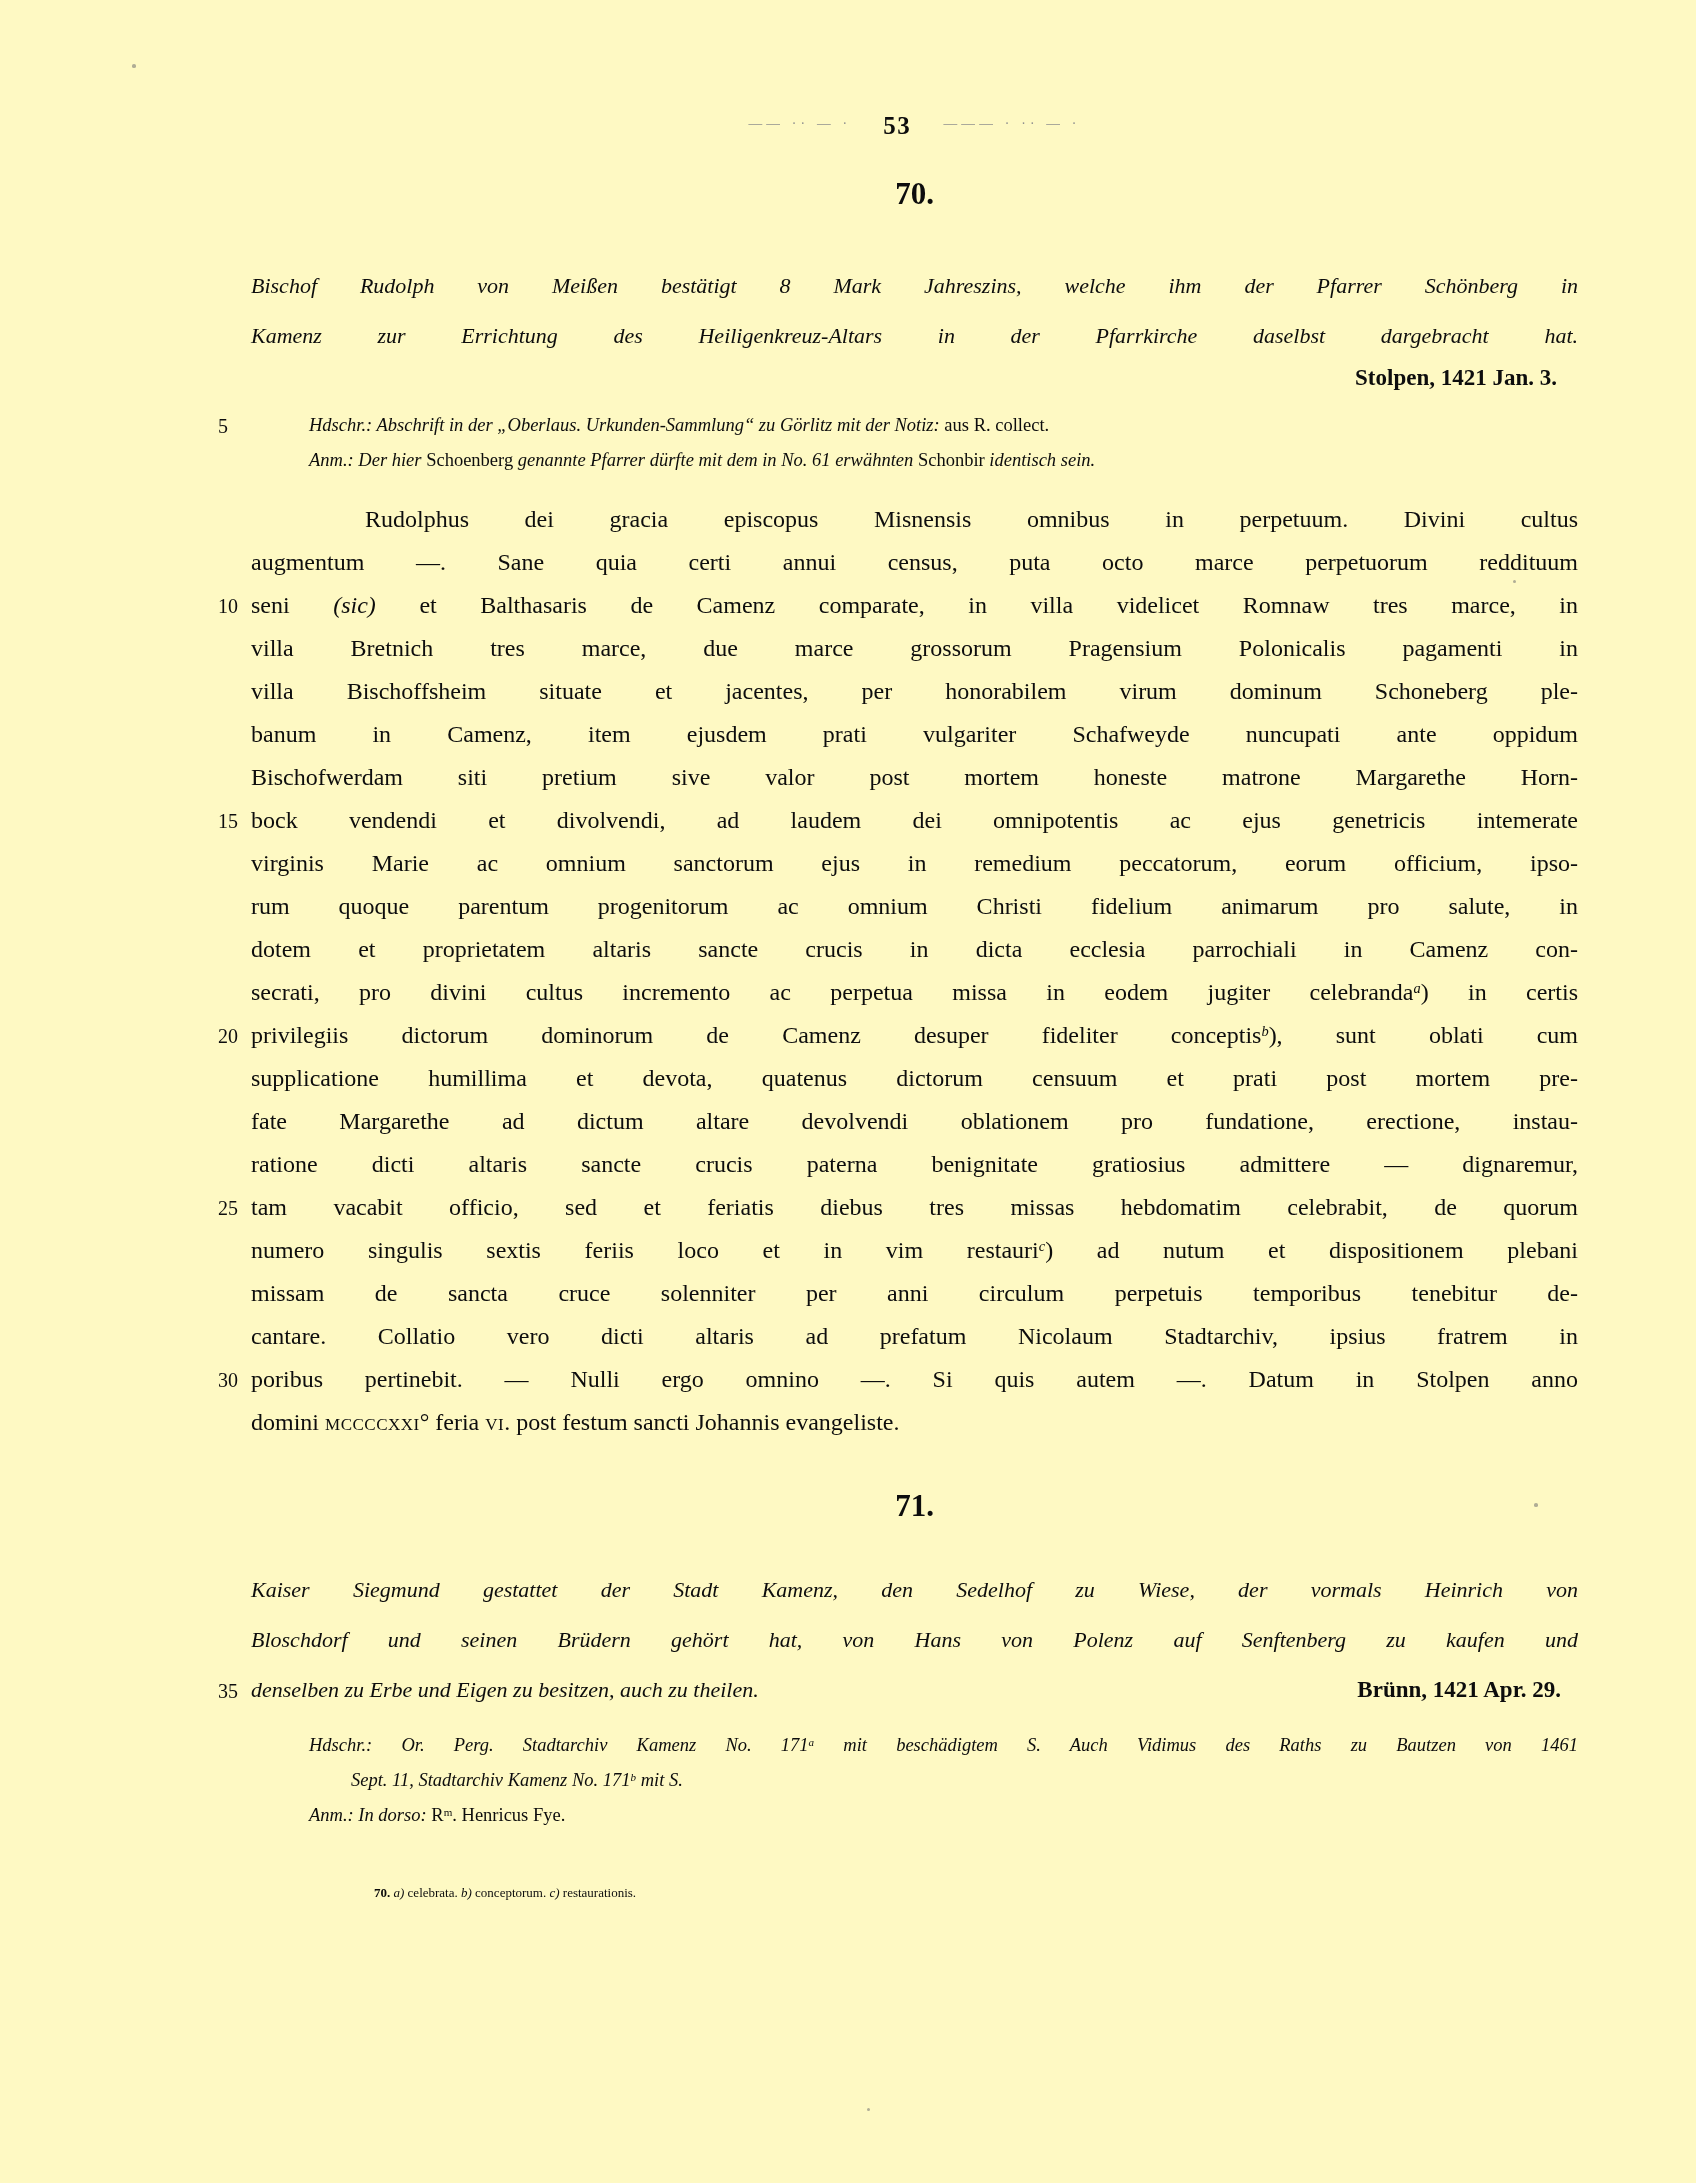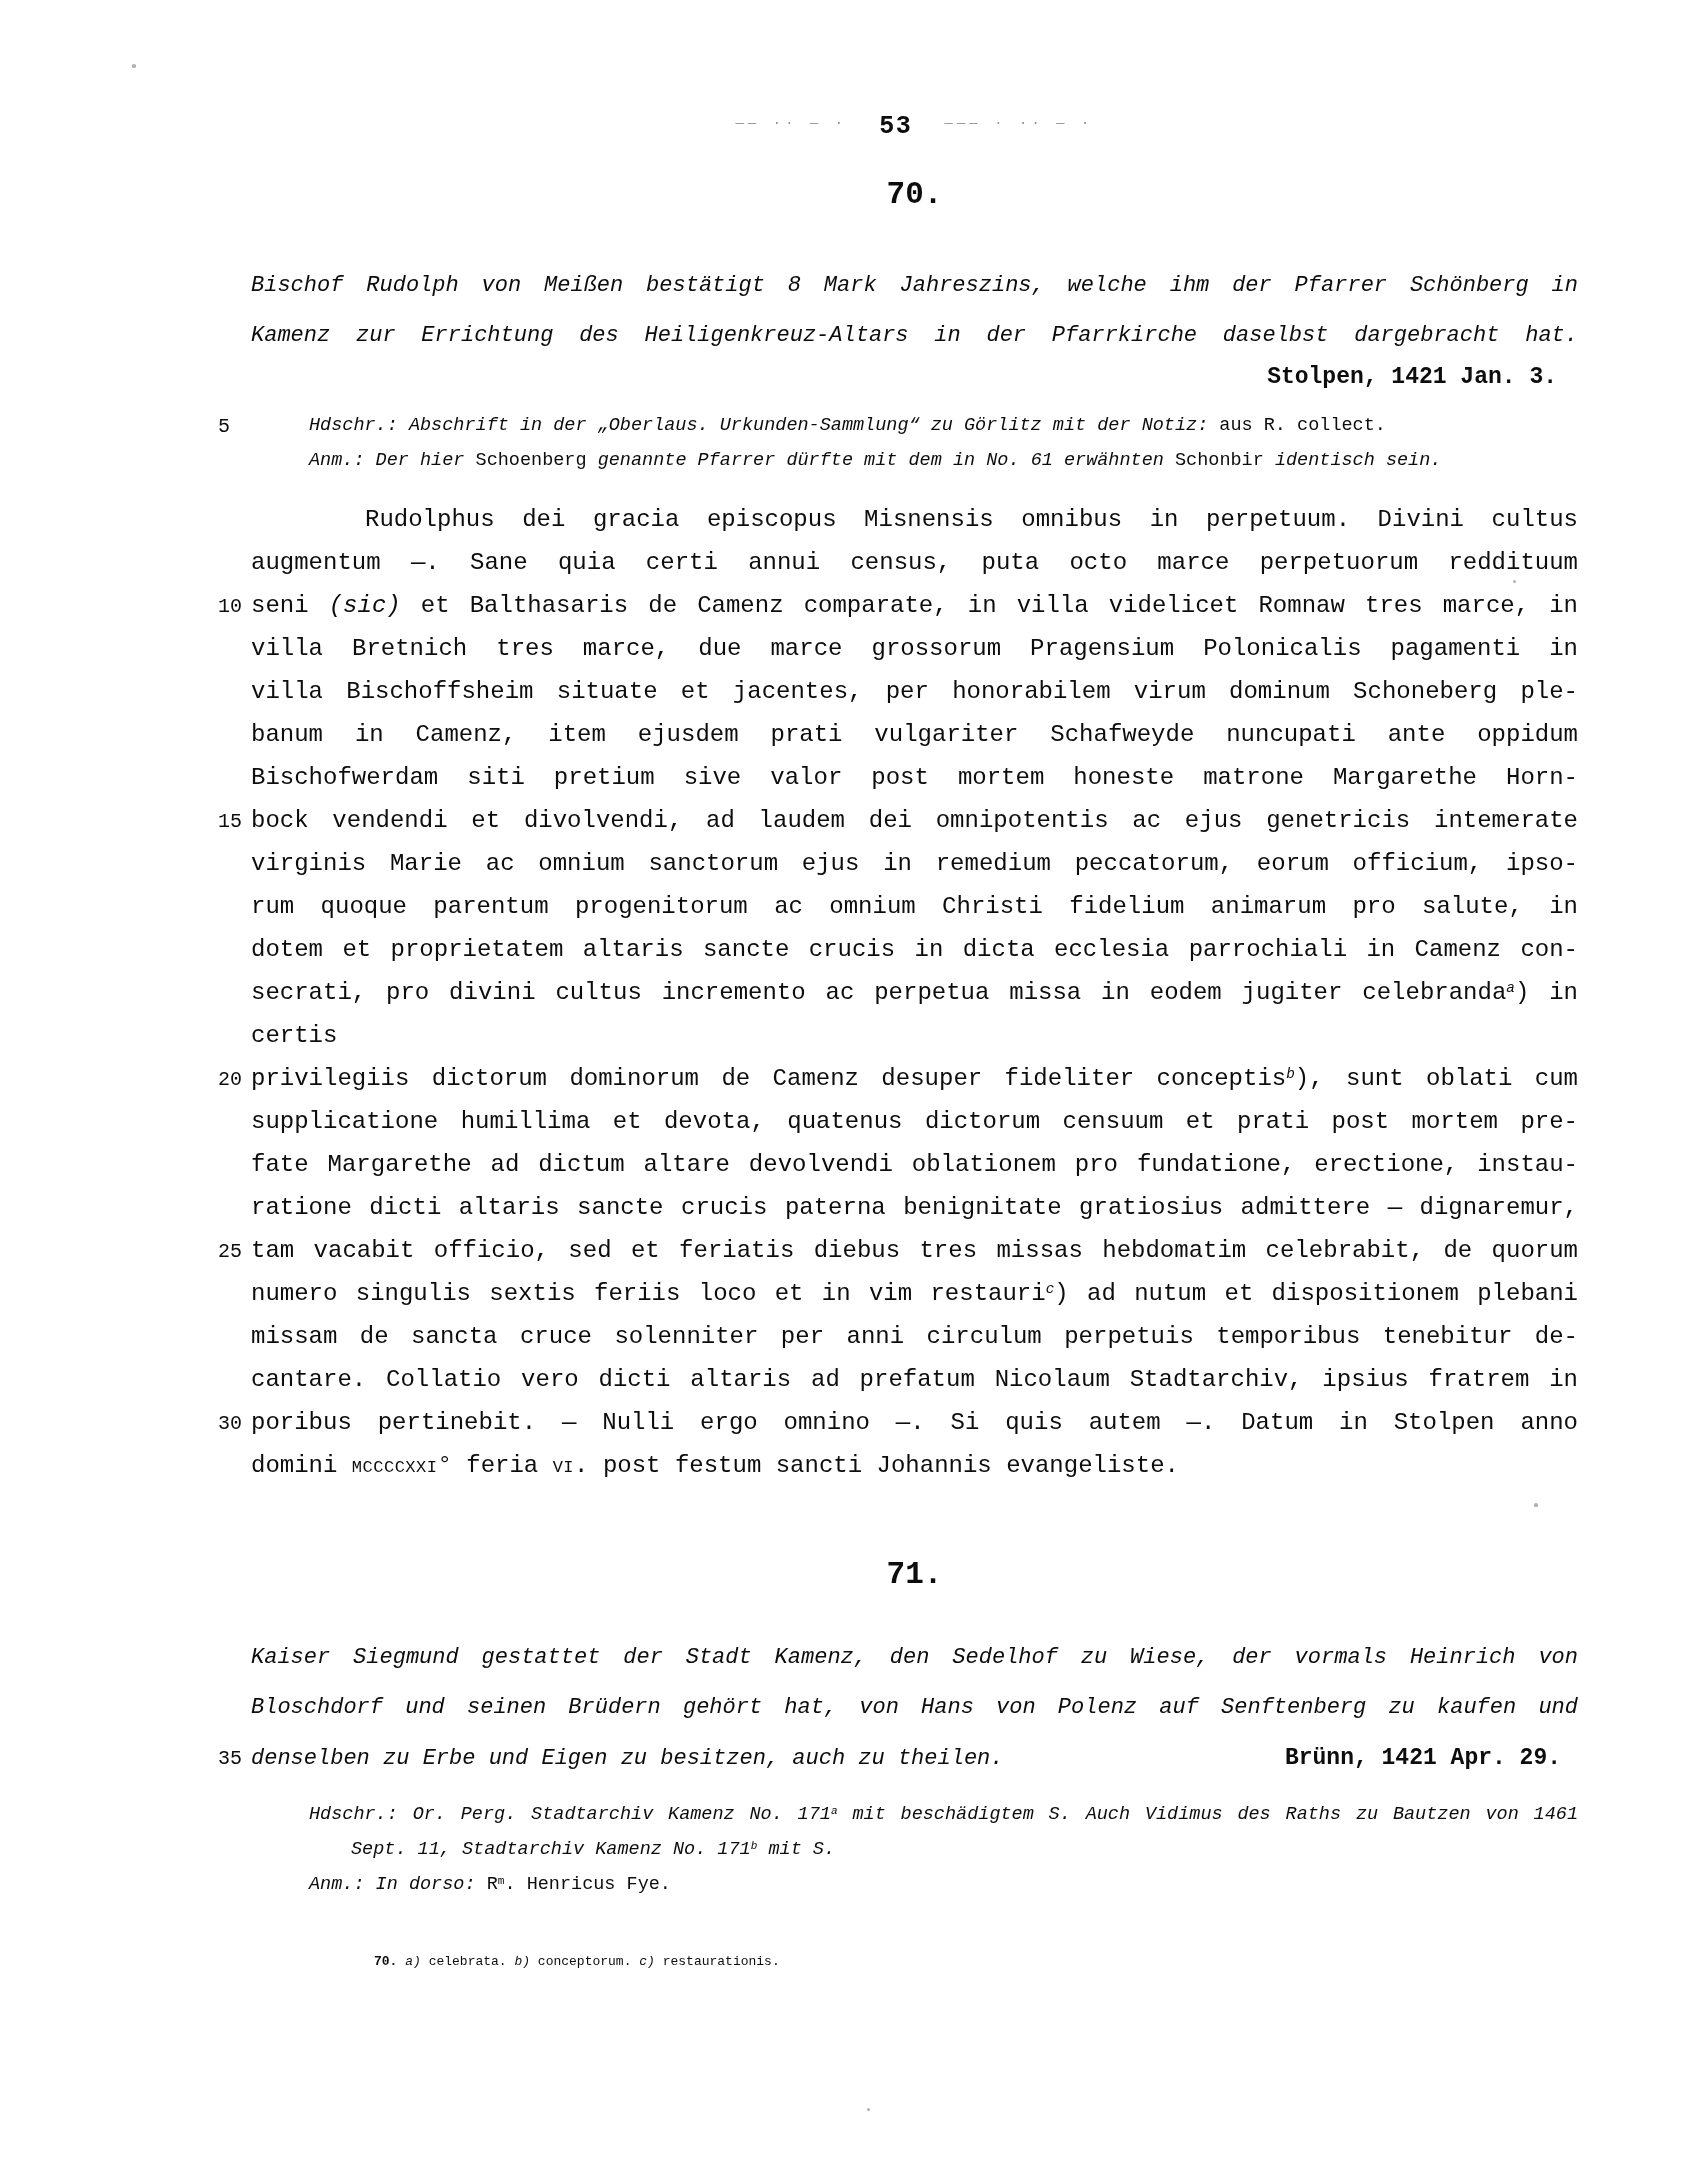--- a/index.html
+++ b/index.html
@@ -1,22 +1,22 @@
 <!DOCTYPE html>
 <html style="font-size:8.5px"><head>
 <meta charset="utf-8">
 <style>
   html,body{margin:0;padding:0;background:#e8e8e4;}
   .sheet{
     position:relative;
     width:1696px;height:2183px;
     margin:0 auto;
-    background:#ffffff;
+    background:#fef9c3;
     color:#0d0d0d;
-    font-family:Liberation Mono, monospace;
+    font-family:Liberation Serif, serif;
     overflow:hidden;
   }
   .textblock{position:absolute;left:251px;top:0;width:1327px;}
 
   
   .page-header{
     padding-top:112px;
     text-align:center;
     font-size:25px;font-weight:bold;
     letter-spacing:1.6px;
@@ -25,21 +25,21 @@
   .scan-mark{color:#8f8f8f;font-weight:normal;font-size:13.7px;letter-spacing:4.2px;vertical-align:6.3px;}
   .scan-mark.left{margin-right:32px;}
   .scan-mark.right{margin-left:32px;}
 
   
   .entry-number{
     text-align:center;
     font-size:31px;font-weight:bold;
     margin-top:36px;
   }
-  .entry-number.second{margin-top:70px;}
+  .entry-number.second{margin-top:44px;}
 
   
   .regest{
     margin-top:49px;
     font-style:italic;
     font-size:22px;line-height:50px;
   }
   .regest71{margin-top:41px;}
 
   

